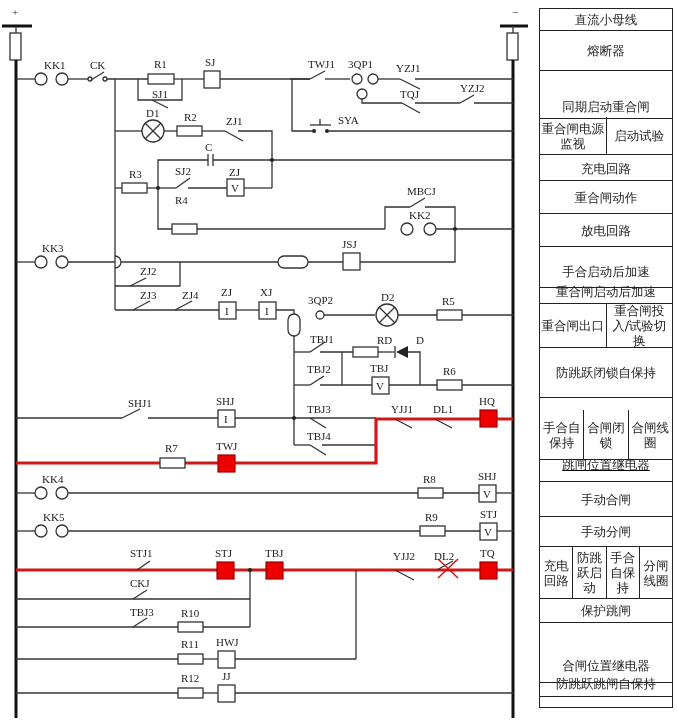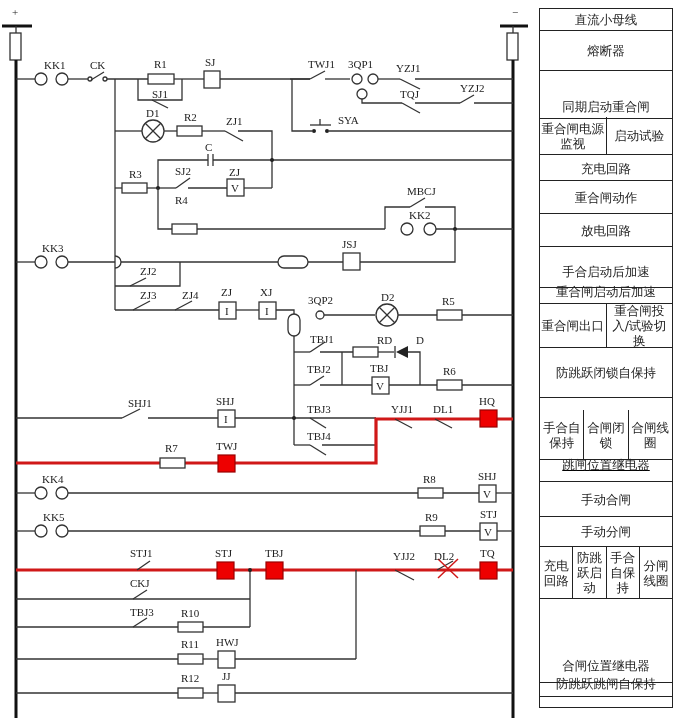--- a/index.html
+++ b/index.html
@@ -345,19 +345,22 @@
     </div>
     <div class="lrow" style="top: 508px; height: 30px;">
       <div class="lcell">手动分闸</div>
     </div>
     <div class="lrow" style="top: 538px; height: 52px;">
       <div class="lcell">充电回路</div>
       <div class="lcell">防跳跃启动</div>
       <div class="lcell">手合自保持</div>
       <div class="lcell">分闸线圈</div>
     </div>
+    <div class="lrow" style="top: 590px; height: 24px;">
+      <div class="lcell">保护跳闸</div>
+    </div>
     <div class="lrow" style="top: 614px; height: 26px; margin-top: 48px;">
       <div class="lcell">防跳跃跳闸自保持</div>
     </div>
     <div class="lrow" style="top: 640px; height: 34px;">
       <div class="lcell">合闸位置继电器</div>
     </div>
   </div>
 
 </body></html>

